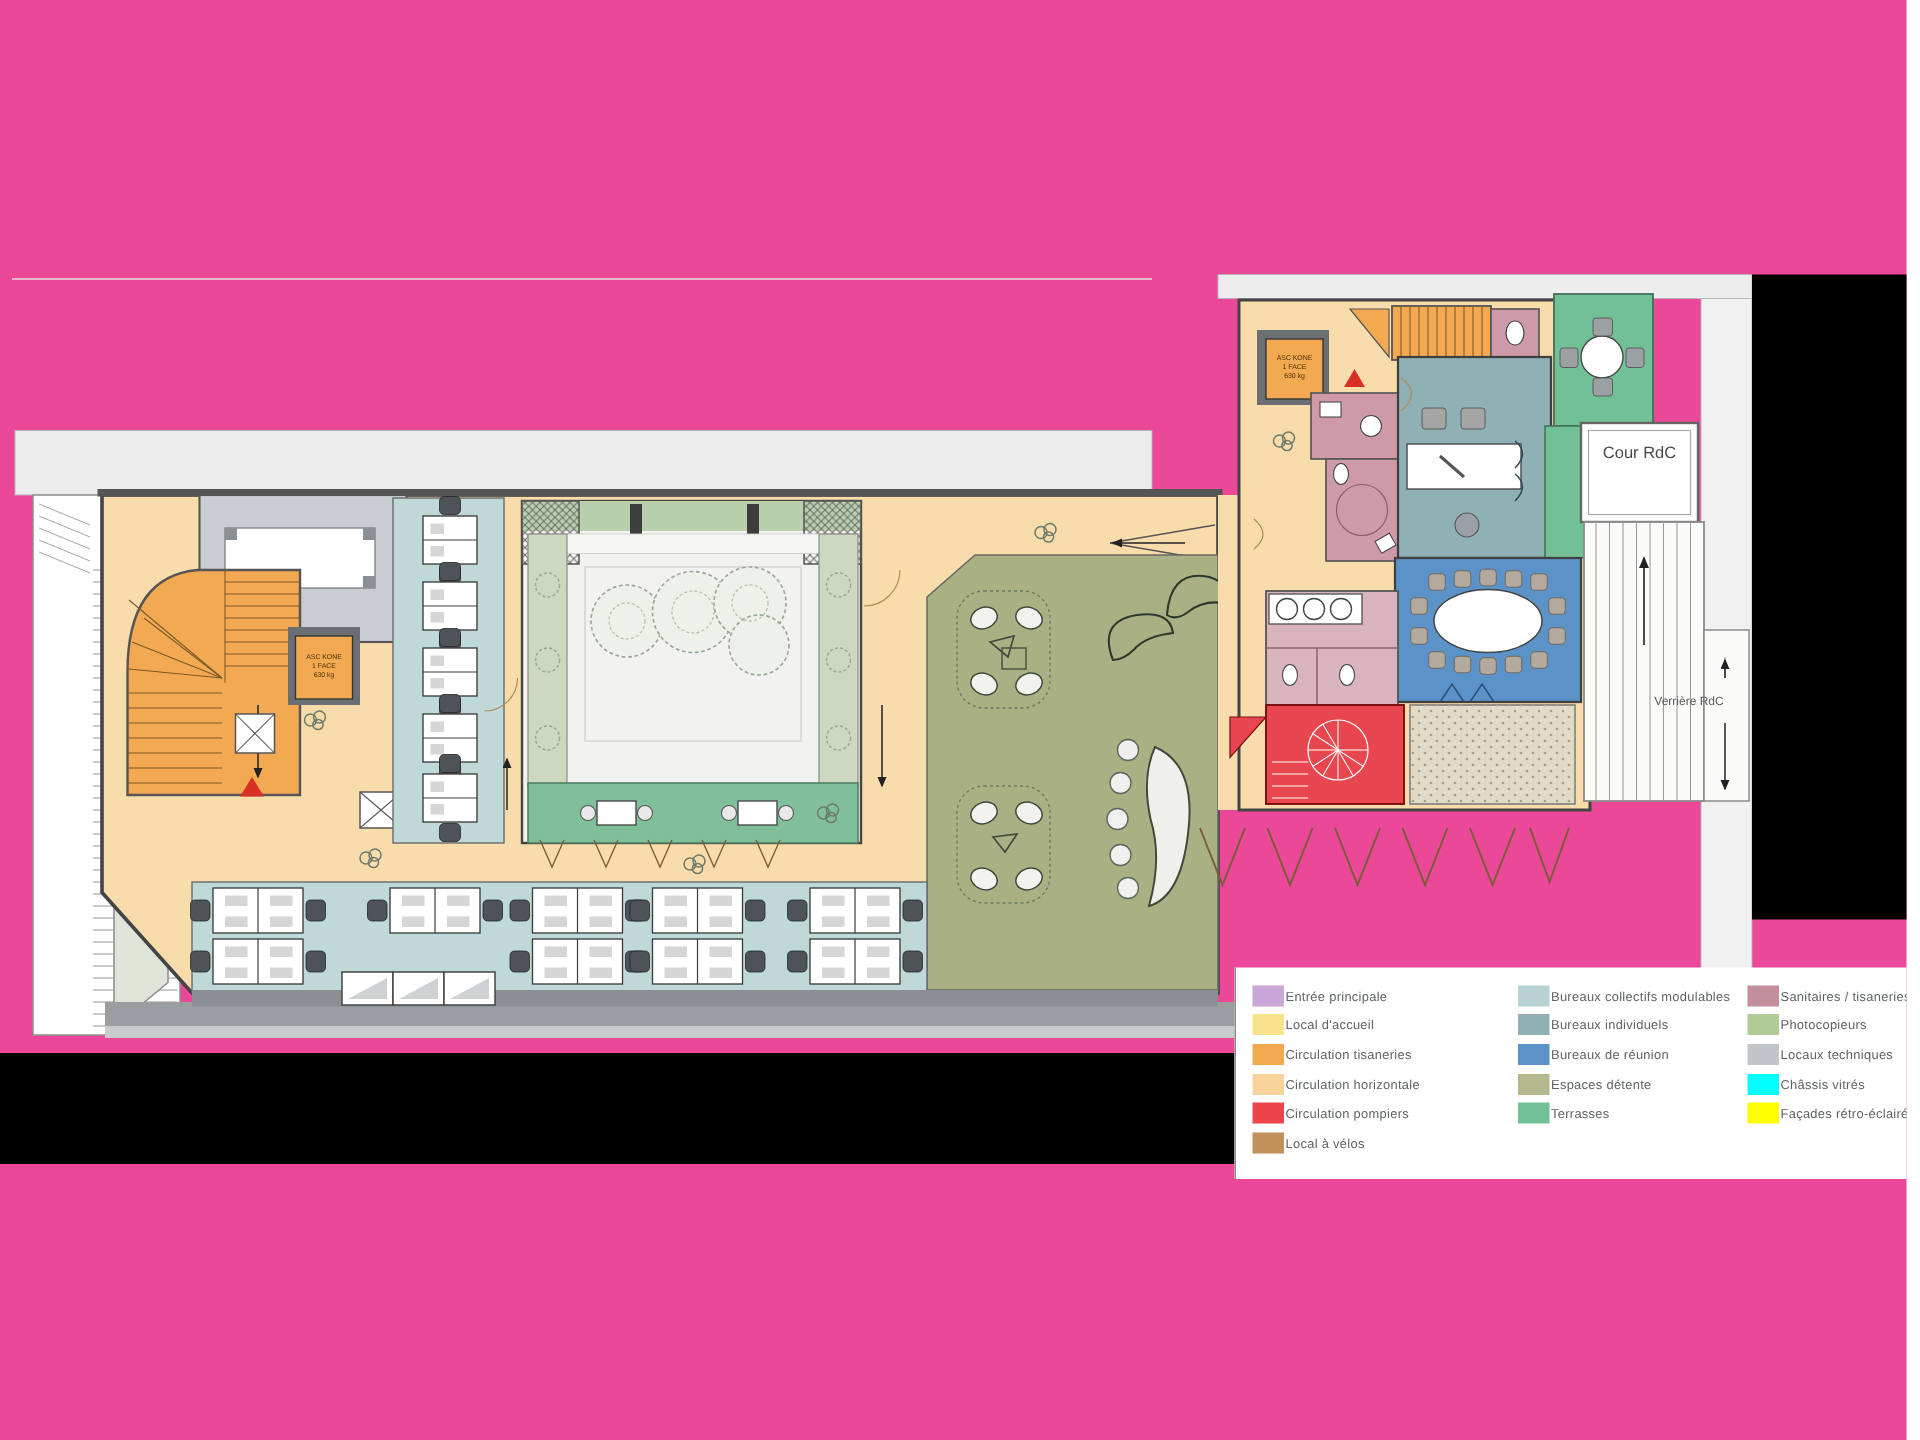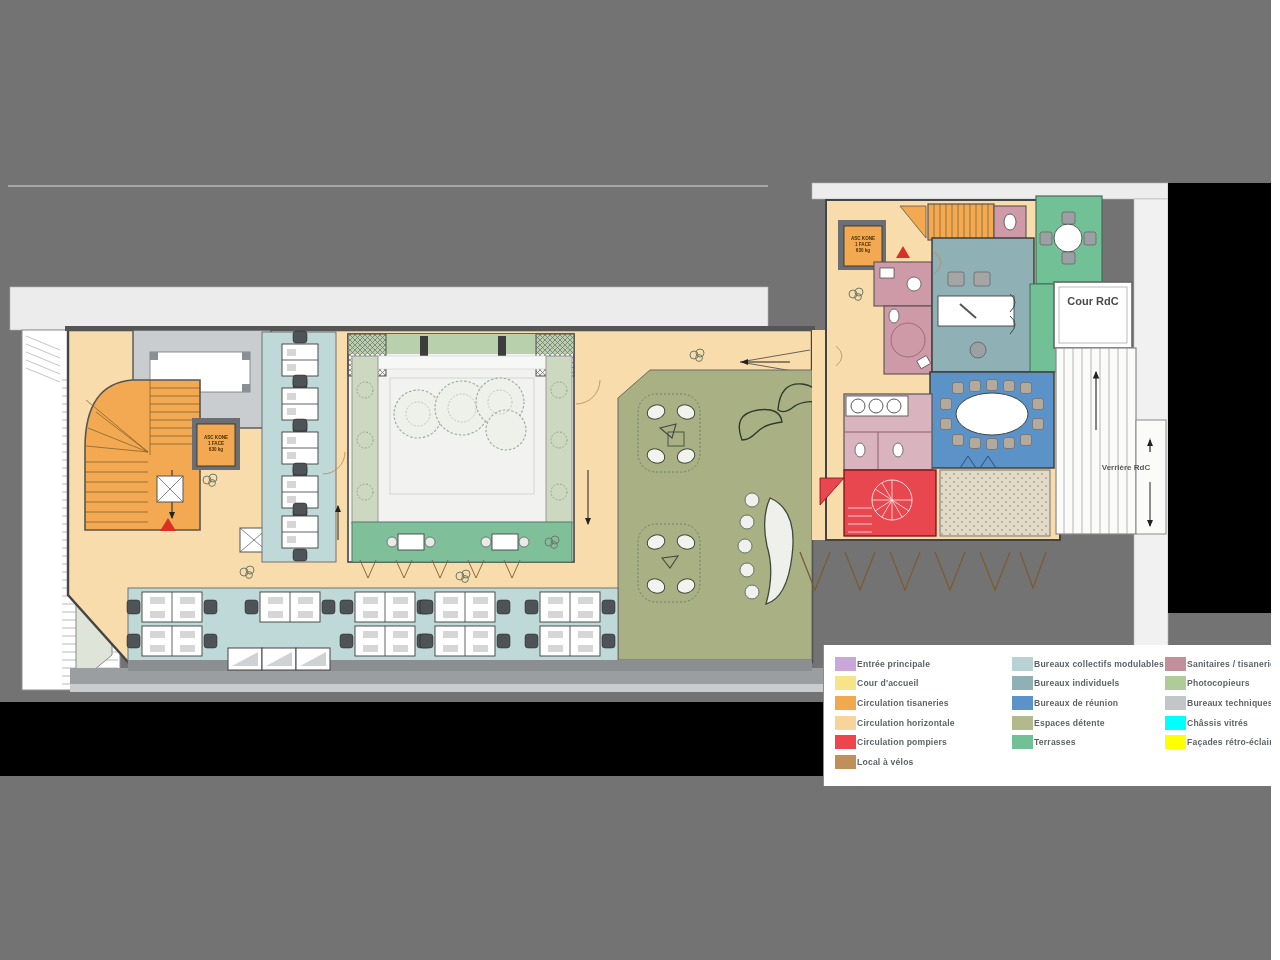--- a/index.html
+++ b/index.html
@@ -1,17 +1,17 @@
 <!DOCTYPE html>
 <html><head>
 <meta charset="utf-8">
 <style>
   html,body{margin:0;padding:0;background:#ffffff;}
-  .page{position:relative;width:1271px;height:960px;background:#737373;overflow:hidden;
-        font-family:"Liberation Sans",sans-serif;font-weight:bold;}
+  .page{position:relative;width:1271px;height:960px;background:#ec4899;overflow:hidden;
+        font-family:"Liberation Sans",sans-serif;}
   #plan-svg{position:absolute;left:0;top:0;}
   .legend{position:absolute;left:823px;top:645px;width:457px;height:141px;background:#ffffff;
           border-left:1px solid #8d8d8d;}
   .lg-col{position:absolute;top:9px;}
   .lg-col.c1{left:11px;}
   .lg-col.c2{left:188px;}
   .lg-col.c3{left:341px;}
   .lg-row{display:flex;align-items:center;gap:1px;height:19.6px;}
   .lg-swatch{width:21px;height:14px;flex:0 0 auto;}
   .lg-label{font-size:8.6px;color:#5f6367;letter-spacing:.2px;white-space:nowrap;}
@@ -491,21 +491,21 @@
 </svg>
 
 <div class="legend">
   <div class="lg-col c1">
     <div class="lg-row">
       <span class="lg-swatch" style="background: rgb(201, 168, 216);"></span>
       <span class="lg-label">Entrée principale</span>
     </div>
     <div class="lg-row">
       <span class="lg-swatch" style="background: rgb(247, 227, 138);"></span>
-      <span class="lg-label">Cour d'accueil</span>
+      <span class="lg-label">Local d'accueil</span>
     </div>
     <div class="lg-row">
       <span class="lg-swatch" style="background: rgb(240, 169, 78);"></span>
       <span class="lg-label">Circulation tisaneries</span>
     </div>
     <div class="lg-row">
       <span class="lg-swatch" style="background: rgb(248, 212, 156);"></span>
       <span class="lg-label">Circulation horizontale</span>
     </div>
     <div class="lg-row">
@@ -543,21 +543,21 @@
     <div class="lg-row">
       <span class="lg-swatch" style="background: rgb(194, 144, 154);"></span>
       <span class="lg-label">Sanitaires / tisaneries</span>
     </div>
     <div class="lg-row">
       <span class="lg-swatch" style="background: rgb(174, 203, 152);"></span>
       <span class="lg-label">Photocopieurs</span>
     </div>
     <div class="lg-row">
       <span class="lg-swatch" style="background: rgb(195, 198, 200);"></span>
-      <span class="lg-label">Bureaux techniques</span>
+      <span class="lg-label">Locaux techniques</span>
     </div>
     <div class="lg-row">
       <span class="lg-swatch" style="background: rgb(0, 255, 255);"></span>
       <span class="lg-label">Châssis vitrés</span>
     </div>
     <div class="lg-row">
       <span class="lg-swatch" style="background: rgb(255, 255, 0);"></span>
       <span class="lg-label">Façades rétro-éclairées</span>
     </div>
   </div>

